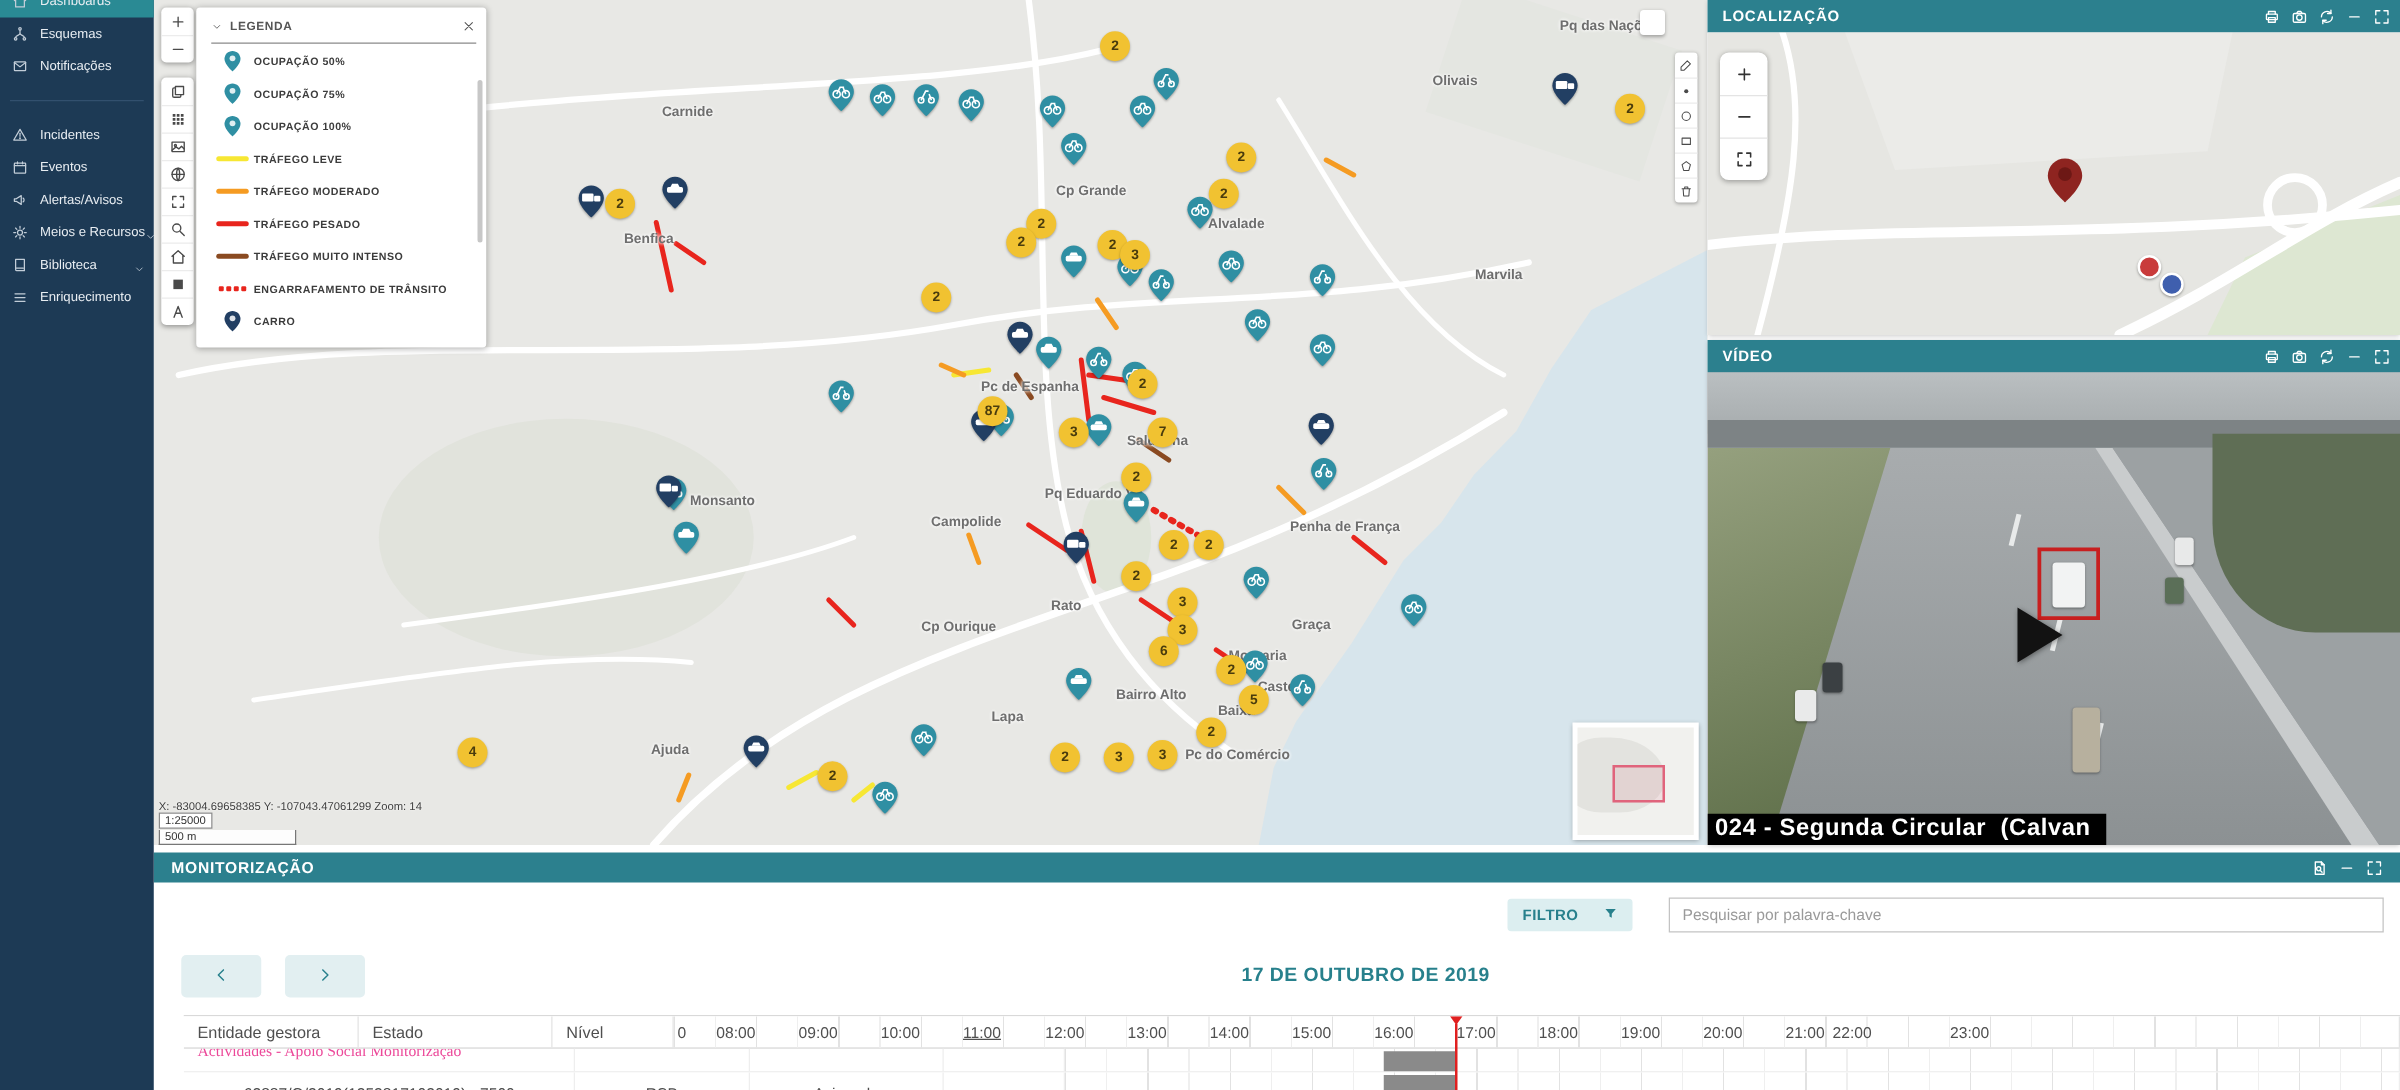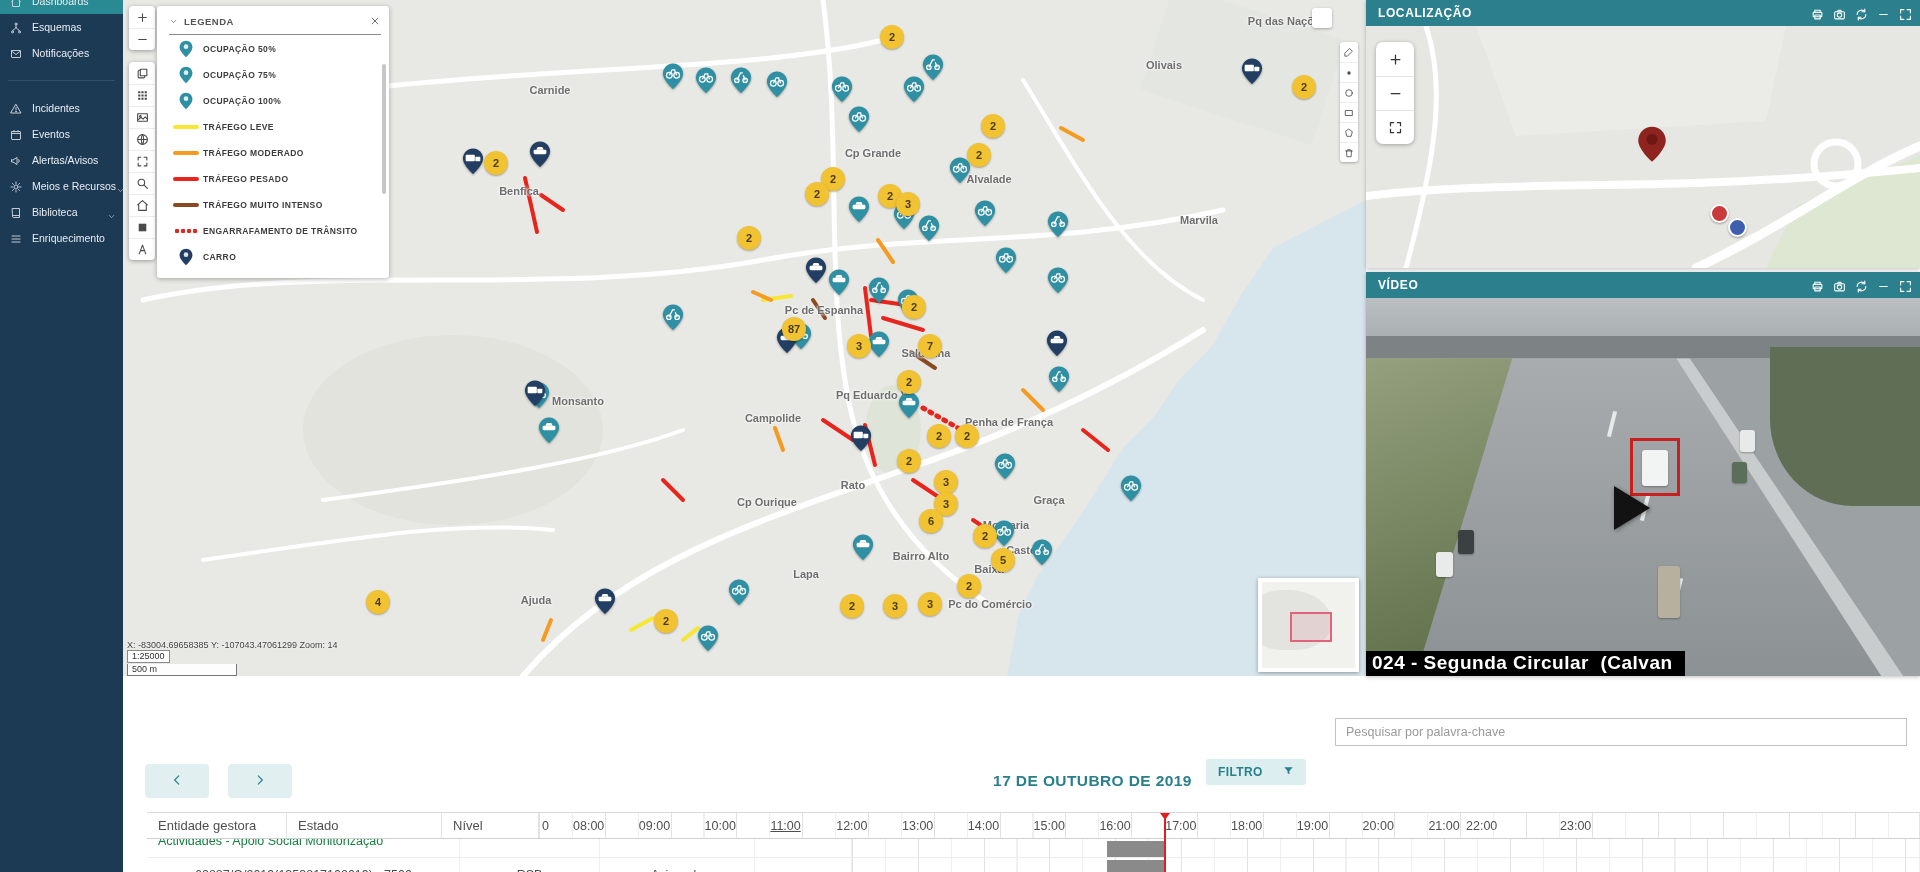--- a/index.html
+++ b/index.html
@@ -118,21 +118,21 @@
     border-bottom:22px solid transparent; z-index:7; filter:drop-shadow(1px 1px 2px rgba(0,0,0,.4)); }
   #vid-caption { position:absolute; left:0; bottom:0; background:#000; color:#fff; font-size:19px; font-weight:bold;
     letter-spacing:.5px; padding:1px 12px 2px 6px; z-index:8; white-space:pre; }
 
   
   #bottom { position:absolute; left:123px; top:682px; width:1797px; height:190px; background:#fff; }
   #monit-bar { height:24px; background:#2c808e; color:#fff; display:flex; align-items:center; padding:0 14px; }
   #monit-bar .panel-title { font-size:12.5px; }
   #filtro-btn { position:absolute; left:1083px; top:37px; height:26px; padding:0 12px; background:#dceef0;
     border:none; border-radius:3px; color:#27808c; font-weight:bold; font-size:12px; letter-spacing:.4px;
-    display:flex; align-items:center; gap:20px; cursor:pointer; font-family:inherit;margin-top:40px; }
+    display:flex; align-items:center; gap:20px; cursor:pointer; font-family:inherit; }
   #filtro-btn svg { width:11px; height:11px; }
   #search-input { position:absolute; left:1212px; top:36px; width:572px; height:28px; border:1px solid #c3c3c3;
     font-size:12.5px; padding:0 10px; color:#8b5cf6; font-family:inherit; }
   #search-input::placeholder { color:#9a9a9a; }
   .nav-btn { position:absolute; top:82px; width:64px; height:34px; background:#e2eff1; border:none; border-radius:4px;
     color:#27808c; cursor:pointer; display:flex; align-items:center; justify-content:center; }
   .nav-btn svg { width:14px; height:14px; }
   #nav-prev { left:22px; } #nav-next { left:105px; }
   #date-title { position:absolute; left:0; top:90px; width:100%; text-align:center; transform:translateX(71px);
     font-size:15.5px; font-weight:bold; color:#27808c; letter-spacing:.4px; }
@@ -144,21 +144,21 @@
   .c-desc { width:313px; } .c-ent { width:140px; } .c-est { width:155px; } .c-niv { width:97px; }
   .c-time { position:relative; flex:1; padding:0; }
   .timeline-bg { position:absolute; inset:0;
     background:repeating-linear-gradient(90deg,#e2e2e2 0 1px,transparent 1px 65.8px),
                repeating-linear-gradient(90deg,transparent 0 32.9px,#efefef 32.9px 33.9px,transparent 33.9px 65.8px); }
   .t-time-lbl { position:absolute; top:0; height:26px; line-height:26px; font-size:12.5px; color:#4f4f4f; }
   .t-row { display:flex; position:relative; border-bottom:1px solid #ececec; background:#fff; }
   .t-row .t-col { font-size:12.5px; color:#4a4a4a; border-right:1px solid #eee; }
   .t-row.group { height:19px; }
   .t-row.group .c-desc { overflow:hidden; align-items:flex-start; }
-  .t-row.group .c-desc span { margin-top:-5px; font-size:12.5px; color:#15803d; white-space:nowrap; }
+  .t-row.group .c-desc span { margin-top:-5px; font-size:12.5px; color:#ec4899; white-space:nowrap;font-family:Liberation Serif, serif; }
   .t-row.item { height:45px; align-items:flex-start; }
   .t-row.item .t-col { height:100%; align-items:flex-start; padding-top:10px; }
   .t-row .center { justify-content:center; padding-left:0; }
   .t-row.item .c-desc { padding-left:48px; }
   .gantt-bar { position:absolute; background:#8a8a8a; z-index:2; }
   #now-line { position:absolute; width:2px; background:#e02020; z-index:5; }
   #now-tri { position:absolute; width:0; height:0; border-left:5px solid transparent; border-right:5px solid transparent;
     border-top:7px solid #e02020; z-index:6; }
 </style>
 </head>
@@ -286,21 +286,21 @@
         <div class="map-label" style="left: 427px; top: 90px;">Carnide</div>
         <div class="map-label" style="left: 750px; top: 153px;">Cp Grande</div>
         <div class="map-label" style="left: 866px; top: 179px;">Alvalade</div>
         <div class="map-label" style="left: 396px; top: 191px;">Benfica</div>
         <div class="map-label" style="left: 1076px; top: 220px;">Marvila</div>
         <div class="map-label" style="left: 701px; top: 310px;">Pc de Espanha</div>
         <div class="map-label" style="left: 803px; top: 353px;">Saldanha</div>
         <div class="map-label" style="left: 752px; top: 395px;">Pq Eduardo VII</div>
         <div class="map-label" style="left: 455px; top: 401px;">Monsanto</div>
         <div class="map-label" style="left: 650px; top: 418px;">Campolide</div>
-        <div class="map-label" style="left: 886px; top: 422px;">Penha de França</div>
+        <div class="map-label" style="left: 953px; top: 422px;">Penha de França</div>
         <div class="map-label" style="left: 730px; top: 485px;">Rato</div>
         <div class="map-label" style="left: 644px; top: 502px;">Cp Ourique</div>
         <div class="map-label" style="left: 926px; top: 500px;">Graça</div>
         <div class="map-label" style="left: 883px; top: 525px;">Mouraria</div>
         <div class="map-label" style="left: 798px; top: 556px;">Bairro Alto</div>
         <div class="map-label" style="left: 903px; top: 550px;">Castelo</div>
         <div class="map-label" style="left: 866px; top: 569px;">Baixa</div>
         <div class="map-label" style="left: 683px; top: 574px;">Lapa</div>
         <div class="map-label" style="left: 413px; top: 600px; text-align: right;">Ajuda</div>
         <div class="map-label" style="left: 867px; top: 604px;">Pc do Comércio</div>
@@ -963,20 +963,37 @@
       <div class="veh" style="left:70px;top:254px;width:17px;height:25px;background:#e9eaea"></div>
       <div class="veh" style="left:292px;top:268px;width:22px;height:52px;background:#b7b09e"></div>
       <div class="veh" style="left:374px;top:132px;width:15px;height:22px;background:#e8e9e9"></div>
       <div class="veh" style="left:366px;top:164px;width:15px;height:21px;background:#5b6f58"></div>
       <div id="vid-play" style="left:248px;top:188px"></div>
       <div id="vid-caption">024 - Segunda Circular  (Calvan</div>
     </div>
   </section>
 
   <section id="bottom">
+    <div id="monit-bar">
+      <span class="panel-title">MONITORIZAÇÃO</span>
+      <span class="panel-icons" id="monit-hd-icons">
+          <span class="pic"><svg viewBox="0 0 24 24" fill="none" stroke="currentColor" stroke-width="2" stroke-linecap="round" stroke-linejoin="round" width="100%" height="100%">
+              <path d="M6 3h9l4 4v14H6z"></path>
+              <path d="M15 3v4h4"></path>
+              <circle cx="11" cy="13" r="3"></circle>
+              <path d="M13 15l3 3"></path>
+            </svg></span>
+          <span class="pic"><svg viewBox="0 0 24 24" fill="none" stroke="currentColor" stroke-width="2" stroke-linecap="round" stroke-linejoin="round" width="100%" height="100%">
+              <path d="M5 12h14"></path>
+            </svg></span>
+          <span class="pic"><svg viewBox="0 0 24 24" fill="none" stroke="currentColor" stroke-width="2" stroke-linecap="round" stroke-linejoin="round" width="100%" height="100%">
+              <path d="M9 3H3v6M15 3h6v6M9 21H3v-6M15 21h6v-6"></path>
+            </svg></span>
+        </span>
+    </div>
 
     <button id="filtro-btn">
       <span>FILTRO</span>
       <span><svg viewBox="0 0 24 24" width="100%" height="100%">
             <path d="M3 5h18l-7 8v7l-4-2v-5z" fill="currentColor"></path>
           </svg></span>
     </button>
     <input id="search-input" type="text" placeholder="Pesquisar por palavra-chave" style="">
 
     <button class="nav-btn" id="nav-prev">

